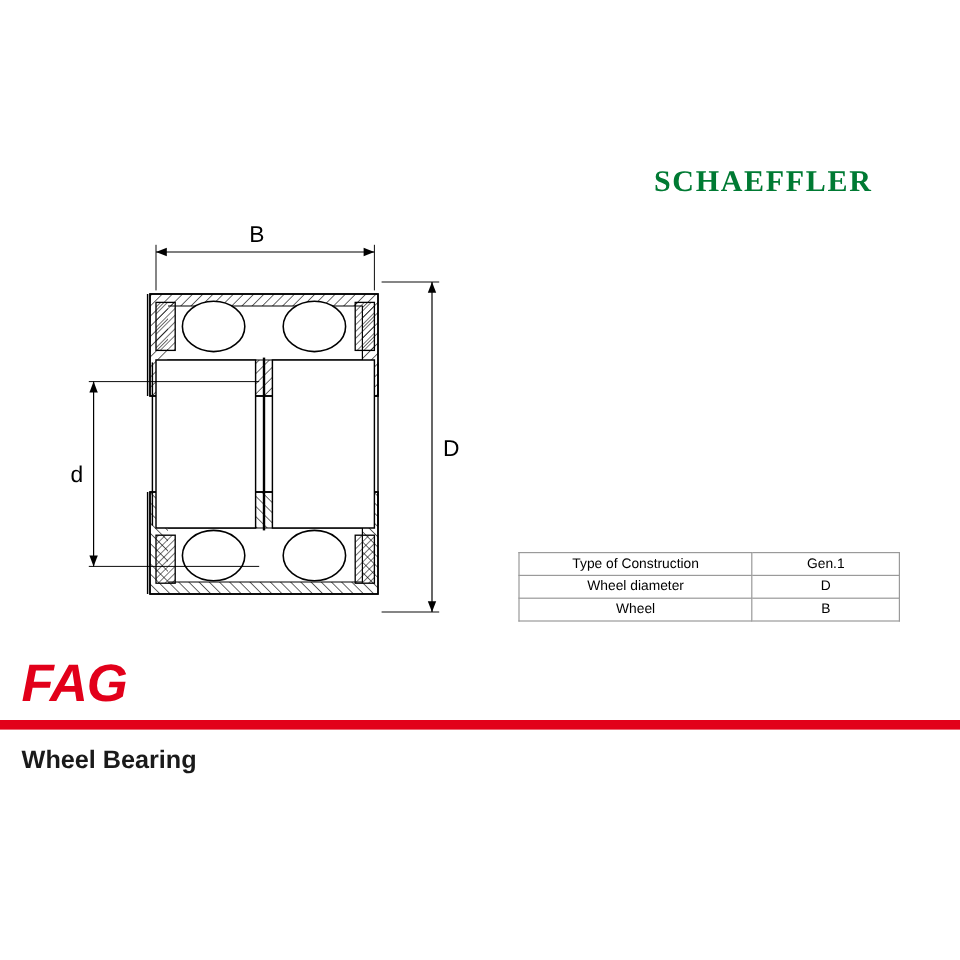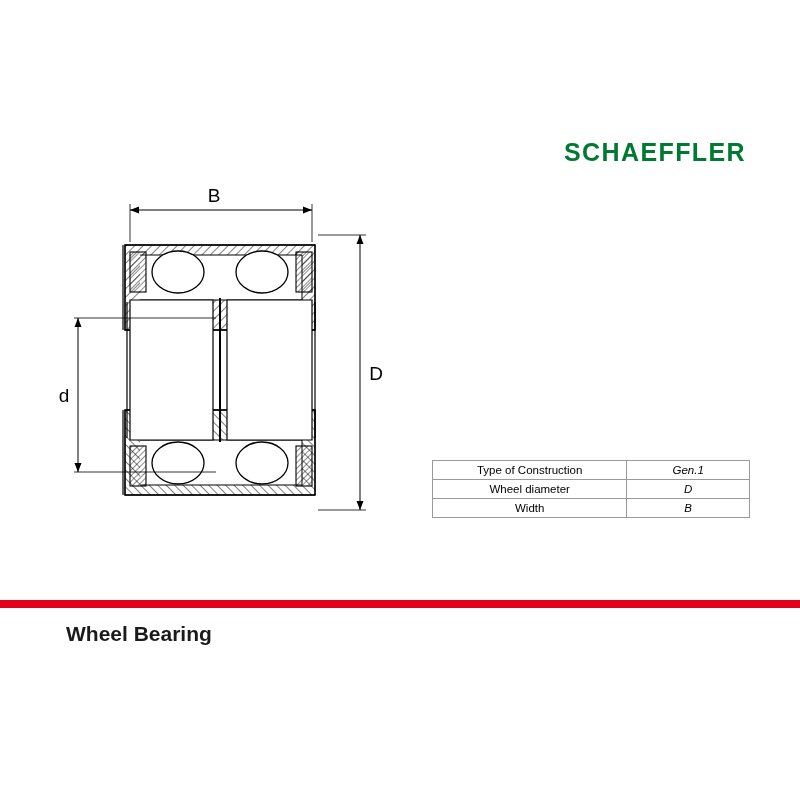--- a/index.html
+++ b/index.html
@@ -17,27 +17,27 @@
   .page {
     position: absolute;
     left: 0; top: 0;
     width: 800px;
     height: 800px;
   }
 
   
   .schaeffler {
     position: absolute;
-    left: 564px;
+    left: 545px;
     top: 138px;
     font-size: 25px;
     font-weight: bold;
     letter-spacing: 1.4px;
     color: #007a33;
-    font-family: Liberation Sans, sans-serif;
+    font-family: Liberation Serif, serif;
     white-space: nowrap;
   }
 
   
   .drawing {
     position: absolute;
     left: 30px;
     top: 180px;
     width: 420px;
     height: 380px;
@@ -56,21 +56,21 @@
   .spec-table td {
     border: 1px solid #9a9a9a;
     height: 18px;
     padding: 0 21px;
     text-align: center;
     vertical-align: middle;
     line-height: 18px;
     font-family: "Liberation Sans", sans-serif;
   }
   .spec-table td.label { width: 206px; }
-  .spec-table td.value { width: 110px; font-style: italic; }
+  .spec-table td.value { width: 110px; }
 
   
   .fag-logo {
     position: absolute;
     left: 18px;
     top: 548px;
     font-size: 44px;
     font-weight: bold;
     font-style: italic;
     color: #e2001a;
@@ -89,21 +89,20 @@
     background: #e2001a;
   }
   .product-title {
     position: absolute;
     left: 18px;
     top: 622px;
     font-size: 21px;
     font-weight: bold;
     color: #1a1a1a;
     font-family: "Liberation Sans", sans-serif;
-    margin-left: 48px;
   }
 
   svg { display: block; }
   text.dim {
     font-family: "Liberation Sans", sans-serif;
     font-size: 19px;
     fill: #000;
   }
 </style>
 </head>
@@ -194,24 +193,25 @@
     <tbody>
       <tr>
         <td class="label">Type of Construction</td>
         <td class="value">Gen.1</td>
       </tr>
       <tr>
         <td class="label">Wheel diameter</td>
         <td class="value">D</td>
       </tr>
       <tr>
-        <td class="label">Width</td>
+        <td class="label">Wheel</td>
         <td class="value">B</td>
       </tr>
     </tbody>
   </table>
 
+  <div class="fag-logo">FAG</div>
 
   <div class="red-band"></div>
 
   <div class="product-title">Wheel Bearing</div>
 
 </div>
 
 </body></html>

